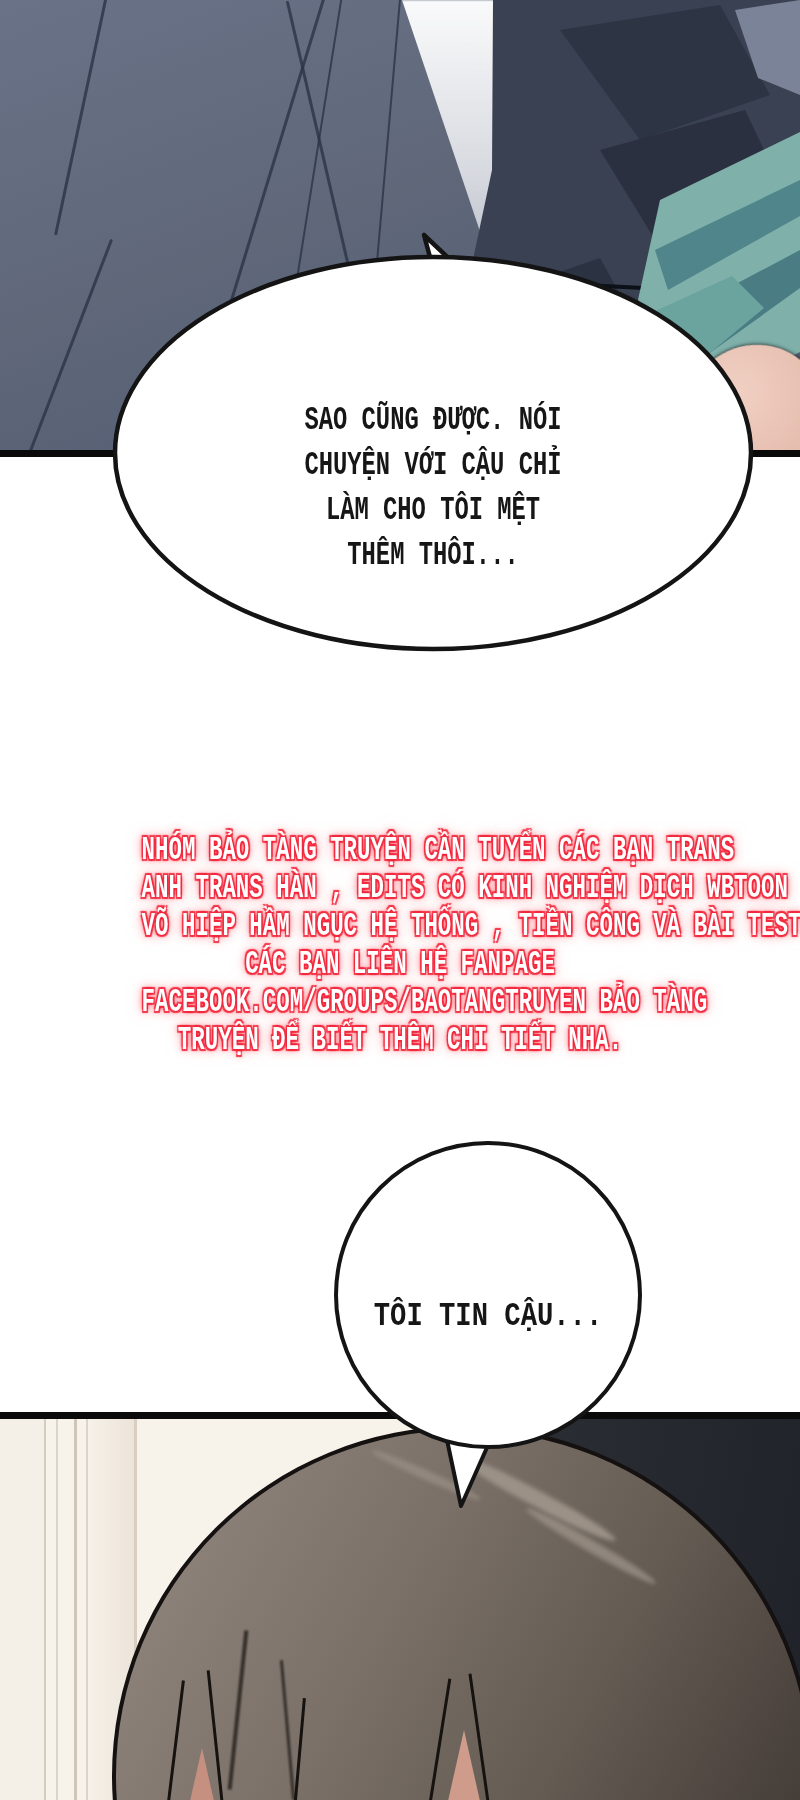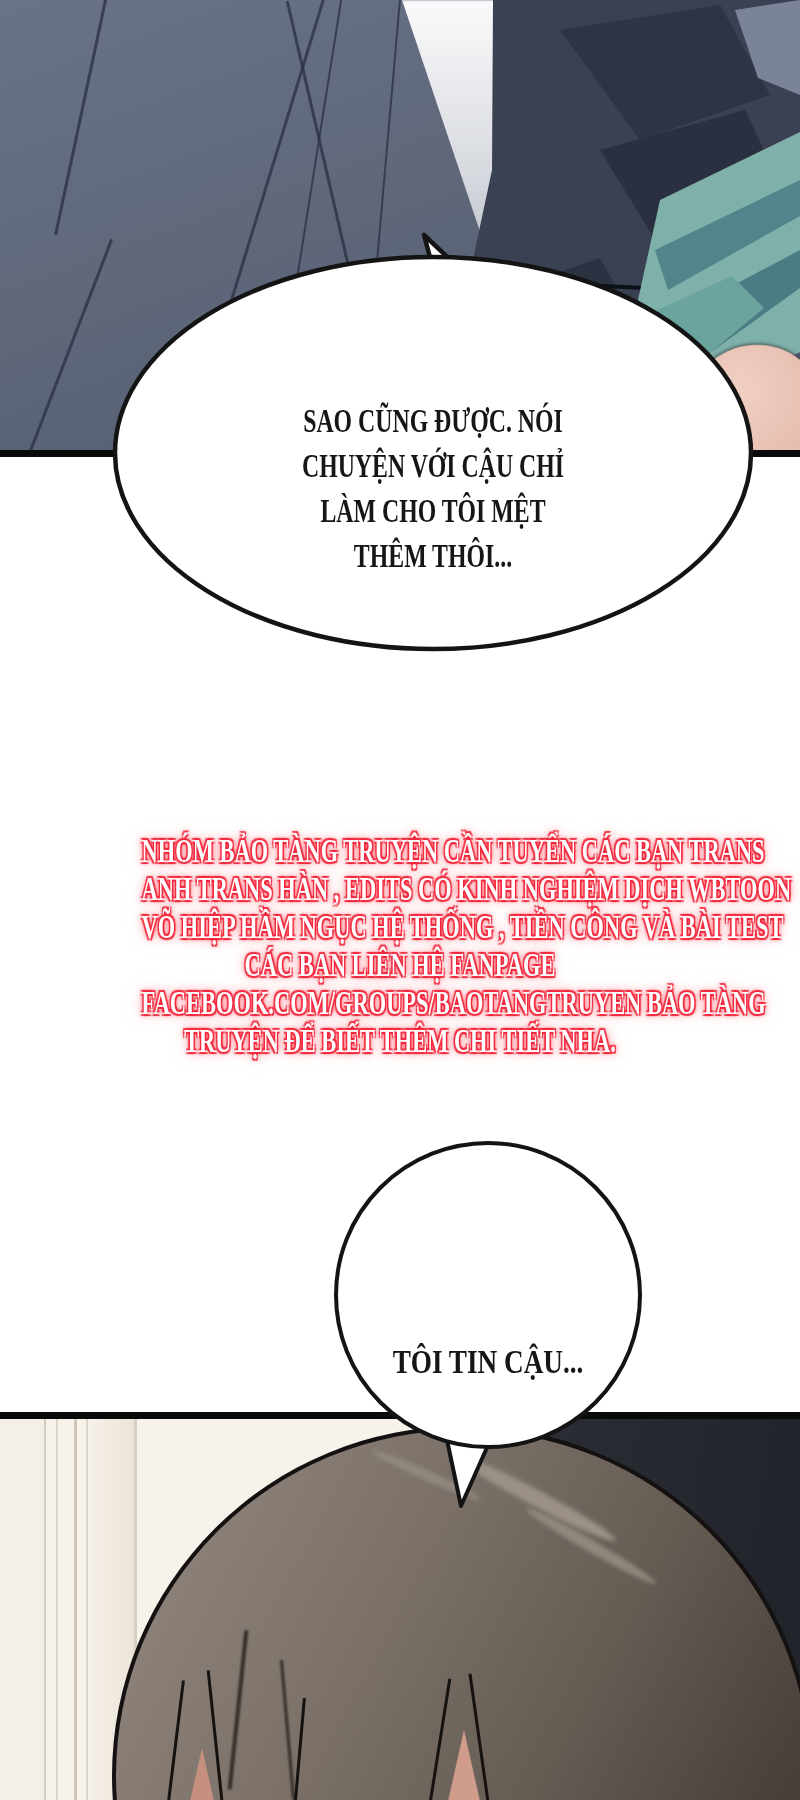--- a/index.html
+++ b/index.html
@@ -1,17 +1,17 @@
 <!DOCTYPE html>
 <html><head>
 <meta charset="utf-8">
 <style>
   html,body{margin:0;padding:0;background:#fff;}
   .page{position:relative;width:800px;height:1800px;overflow:hidden;background:#ffffff;
-        font-family:Liberation Serif, serif;}
+        font-family:Liberation Mono, monospace;}
 
   
   .panel-top{position:absolute;left:0;top:0;width:800px;height:457px;overflow:hidden;}
   .pt-bg{position:absolute;inset:0;
          background:linear-gradient(160deg,#6a7288 0%,#5f6779 45%,#4f5871 100%);}
   .crease{position:absolute;background:#2c3346;opacity:.8;border-radius:2px;}
   .c1{left:253px;top:-15px;width:3px;height:480px;transform:rotate(17deg);}
   .c2{left:318px;top:-10px;width:2px;height:300px;transform:rotate(9deg);}
   .c3{left:338px;top:-5px;width:3px;height:465px;transform:rotate(-13deg);}
   .c4{left:388px;top:-10px;width:2px;height:270px;transform:rotate(5deg);}
@@ -55,21 +55,21 @@
            border-radius:10px 10px 14px 14px;transform:rotate(-7deg);filter:drop-shadow(0 0 1.5px #131313);}
   .knuckle{position:absolute;left:14px;top:44px;width:56px;height:3px;background:#2a1f1c;transform:rotate(4deg);}
   .pt-border{position:absolute;left:0;top:450px;width:800px;height:7px;background:#0a0a0a;}
 
   
   .bubble1-svg{position:absolute;left:95px;top:215px;z-index:5;}
   .bubble1-text{position:absolute;left:133px;top:398px;width:600px;z-index:6;text-align:center;}
   .bubble1-text .ln{font-size:34px;line-height:45px;font-weight:800;color:#161616;
                     transform:scaleX(.70);transform-origin:center;white-space:nowrap;letter-spacing:0;}
   .bubble2-svg{position:absolute;left:330px;top:1138px;z-index:5;}
-  .bubble2-text{position:absolute;left:338px;top:1340px;width:300px;z-index:6;text-align:center;}
+  .bubble2-text{position:absolute;left:338px;top:1294px;width:300px;z-index:6;text-align:center;}
   .bubble2-text .ln{font-size:34px;line-height:44px;font-weight:800;color:#161616;
                     transform:scaleX(.80);transform-origin:center;white-space:nowrap;}
 
   
   .promo{position:absolute;left:20px;top:832px;width:760px;z-index:4;text-align:center;}
   .promo .ln{font-size:33px;line-height:38px;font-weight:800;color:#ffffff;white-space:nowrap;
              transform:scaleX(.68);transform-origin:center;
              text-shadow:
                -2px -2px 1px rgba(242,39,60,.9), 2px -2px 1px rgba(242,39,60,.9),
                -2px 2px 1px rgba(242,39,60,.9), 2px 2px 1px rgba(242,39,60,.9),

